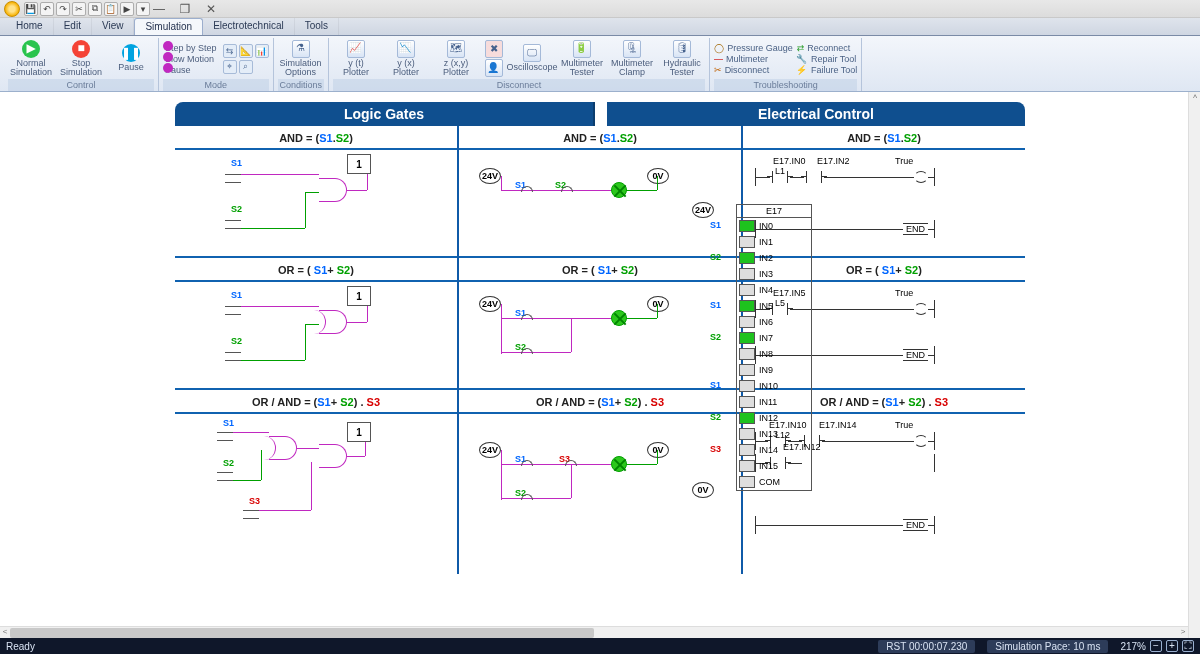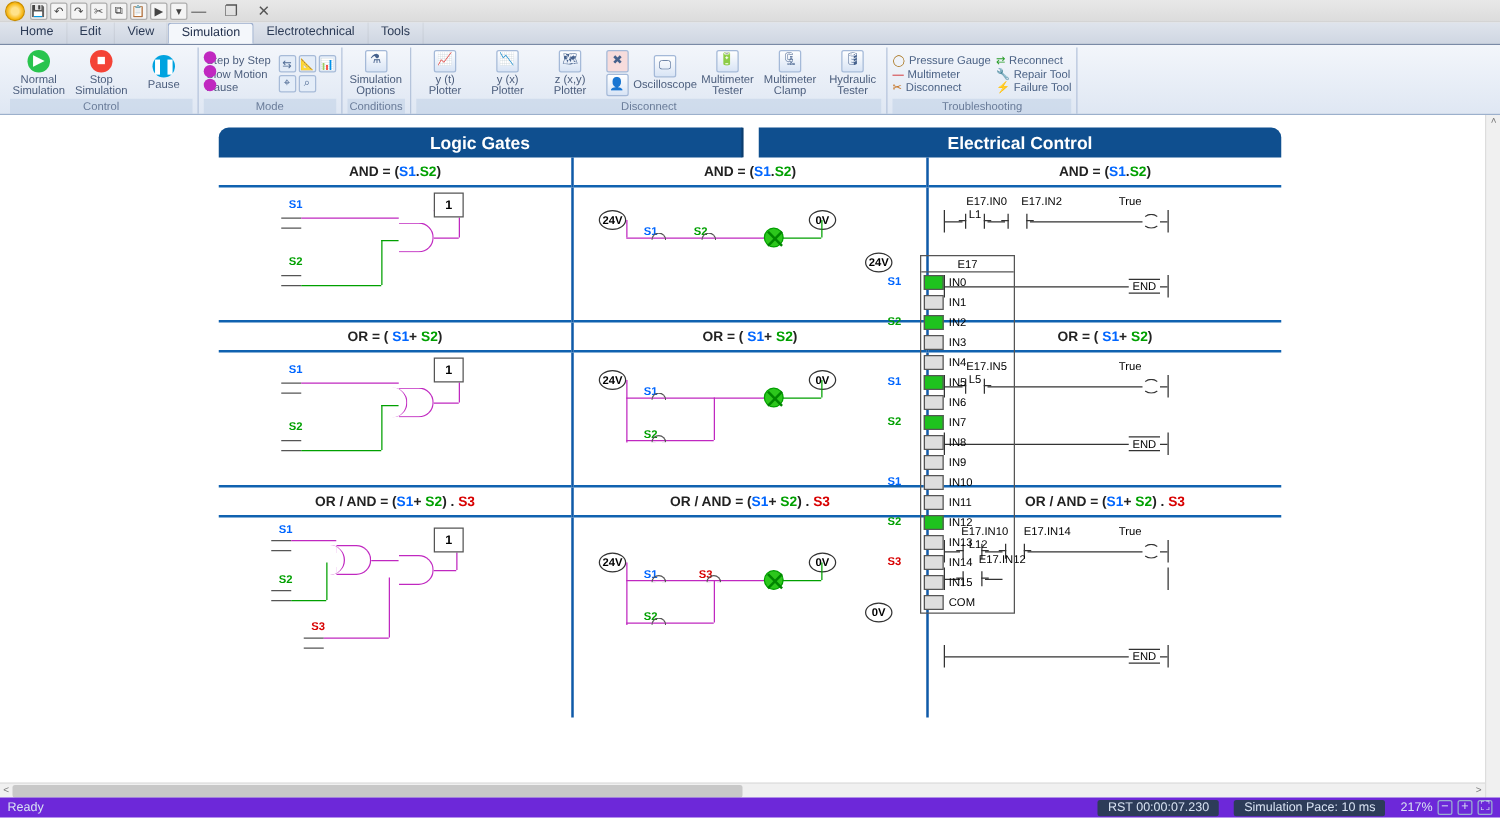--- a/index.html
+++ b/index.html
@@ -90,21 +90,21 @@
 .contact-open::before,.contact-open::after{content:"";position:absolute;top:5px;height:1px;background:#333;} .contact-open::before{left:-6px;width:6px;} .contact-open::after{right:-6px;width:6px;}
 .coil { display:inline-block; width:14px; height:12px; border:1.5px solid #333; border-radius:50%; border-left-color:transparent; border-right-color:transparent; transform:rotate(0deg); }
 .ladder { position: relative; width: 180px; margin-left: 8px; }
 .rung { display:flex; align-items:center; font-size:9px; height:18px; position:relative; }
 .rung .rail-l, .rung .rail-r { width:1px; background:#333; align-self:stretch; }
 .rung .wire { flex:1; height:1px; background:#333; }
 .rung-lbl { font-size:9px; position:absolute; top:-12px; left:0;}
 .rung .end-box { font-size:9px; border-top:1px solid #333; border-bottom:1px solid #333; padding:0 3px; }
 
 
-.statusbar { position:absolute; left:0; right:0; bottom:0; height:16px; background:#6d28d9; color:#d8e2f2; display:flex; align-items:center; font-size:10px; padding: 0 6px; gap:12px; }
+.statusbar { position:absolute; left:0; right:0; bottom:0; height:16px; background:#0f172a; color:#d8e2f2; display:flex; align-items:center; font-size:10px; padding: 0 6px; gap:12px; }
 .statusbar .spacer { flex:1; }
 .statusbar .pill { background:#2d3c59; padding: 1px 8px; border-radius:2px; }
 .zoom-ctl { display:flex; align-items:center; gap:4px; }
 .zoom-ctl .btn { width:12px; height:12px; border:1px solid #9ab0d0; text-align:center; line-height:10px; border-radius:2px; cursor:pointer;}
 </style>
 </head>
 <body>
 
 <div class="titlebar">
   <div class="orb"></div>

